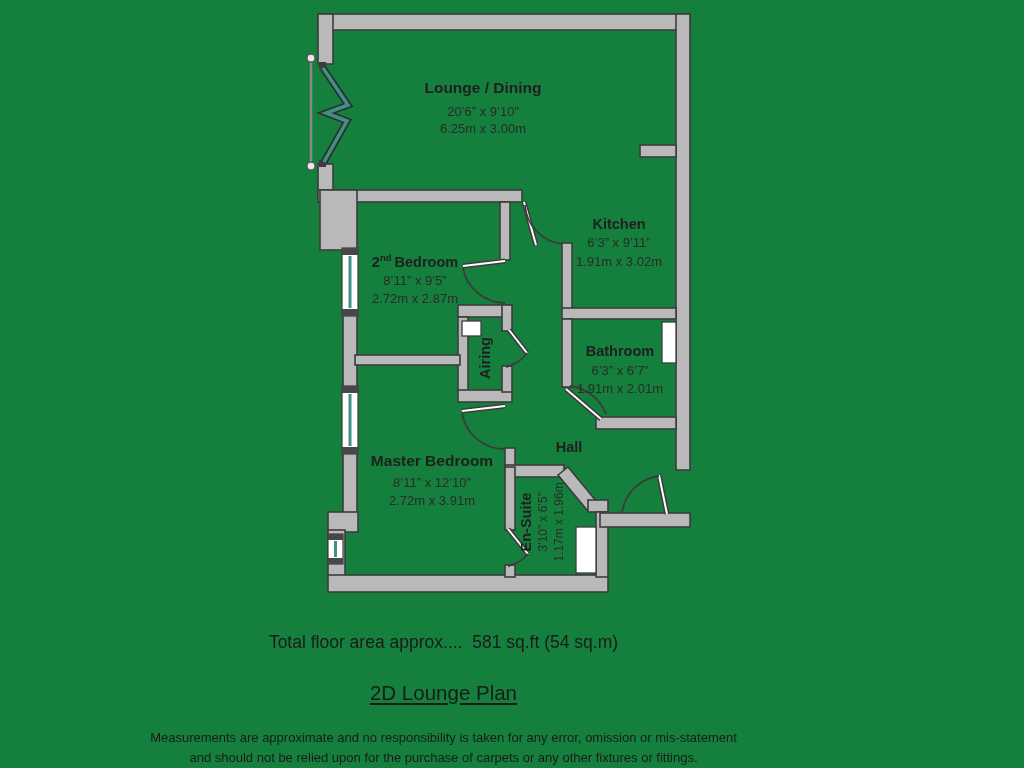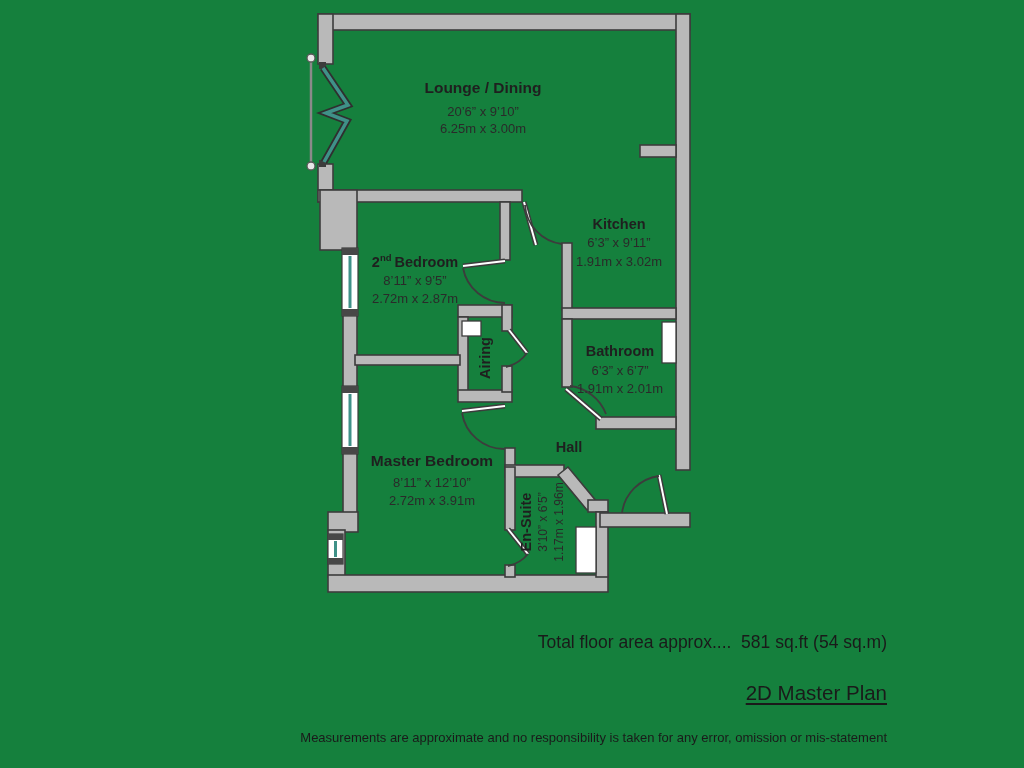--- a/index.html
+++ b/index.html
@@ -10,21 +10,21 @@
   .room-title-lg{font-weight:bold;font-size:15.5px;fill:#1f1f1f;}
   .room-dim{font-size:13px;fill:#2a2a2a;}
   .room-dim-sm{font-size:12px;fill:#2a2a2a;}
   .wall{fill:#b9b9b9;stroke:#3c3c3c;stroke-width:1.6;}
   .notch{fill:#ffffff;stroke:#3c3c3c;stroke-width:1.3;}
   .win-frame{fill:#ffffff;stroke:#3c3c3c;stroke-width:1.2;}
   .win-cap{fill:#474747;stroke:none;}
   .arc{fill:none;stroke:#3c3c3c;stroke-width:1.8;}
   .leaf-outer{stroke:#3c3c3c;stroke-width:5;fill:none;}
   .leaf-inner{stroke:#ffffff;stroke-width:2;fill:none;}
-  .footer-line{position:absolute;left:0;width:887px;text-align:right;color:#1a1a1a;}
+  .footer-line{position:absolute;left:0;width:887px;text-align:center;color:#1a1a1a;}
   #total-area{top:632px;font-size:17.5px;white-space:pre;}
   #plan-title{top:681px;font-size:20.5px;text-decoration:underline;text-underline-offset:3px;}
   .disclaimer{font-size:13px;}
   #disc1{top:710px;} #disc2{top:730px;} #disc3{top:750px;}
 </style>
 </head>
 <body>
 
 <div id="stage">
 
@@ -160,15 +160,16 @@
       <text class="room-dim" x="432" y="487">8’11” x 12’10”</text>
       <text class="room-dim" x="432" y="505">2.72m x 3.91m</text>
 
       <text class="room-title" transform="translate(531,522) rotate(-90)" font-size="13">En-Suite</text>
       <text class="room-dim-sm" transform="translate(547,522) rotate(-90)">3’10” x 6’5”</text>
       <text class="room-dim-sm" transform="translate(563,522) rotate(-90)">1.17m x 1.96m</text>
     </g>
   </svg>
 
   <div class="footer-line" id="total-area">Total floor area approx....  581 sq.ft (54 sq.m)</div>
-  <div class="footer-line" id="plan-title">2D Master Plan</div>
+  <div class="footer-line" id="plan-title">2D Lounge Plan</div>
   <div class="footer-line disclaimer" id="disc2">Measurements are approximate and no responsibility is taken for any error, omission or mis-statement</div>
+  <div class="footer-line disclaimer" id="disc3">and should not be relied upon for the purchase of carpets or any other fixtures or fittings.</div>
 </div>
 
 </body></html>

